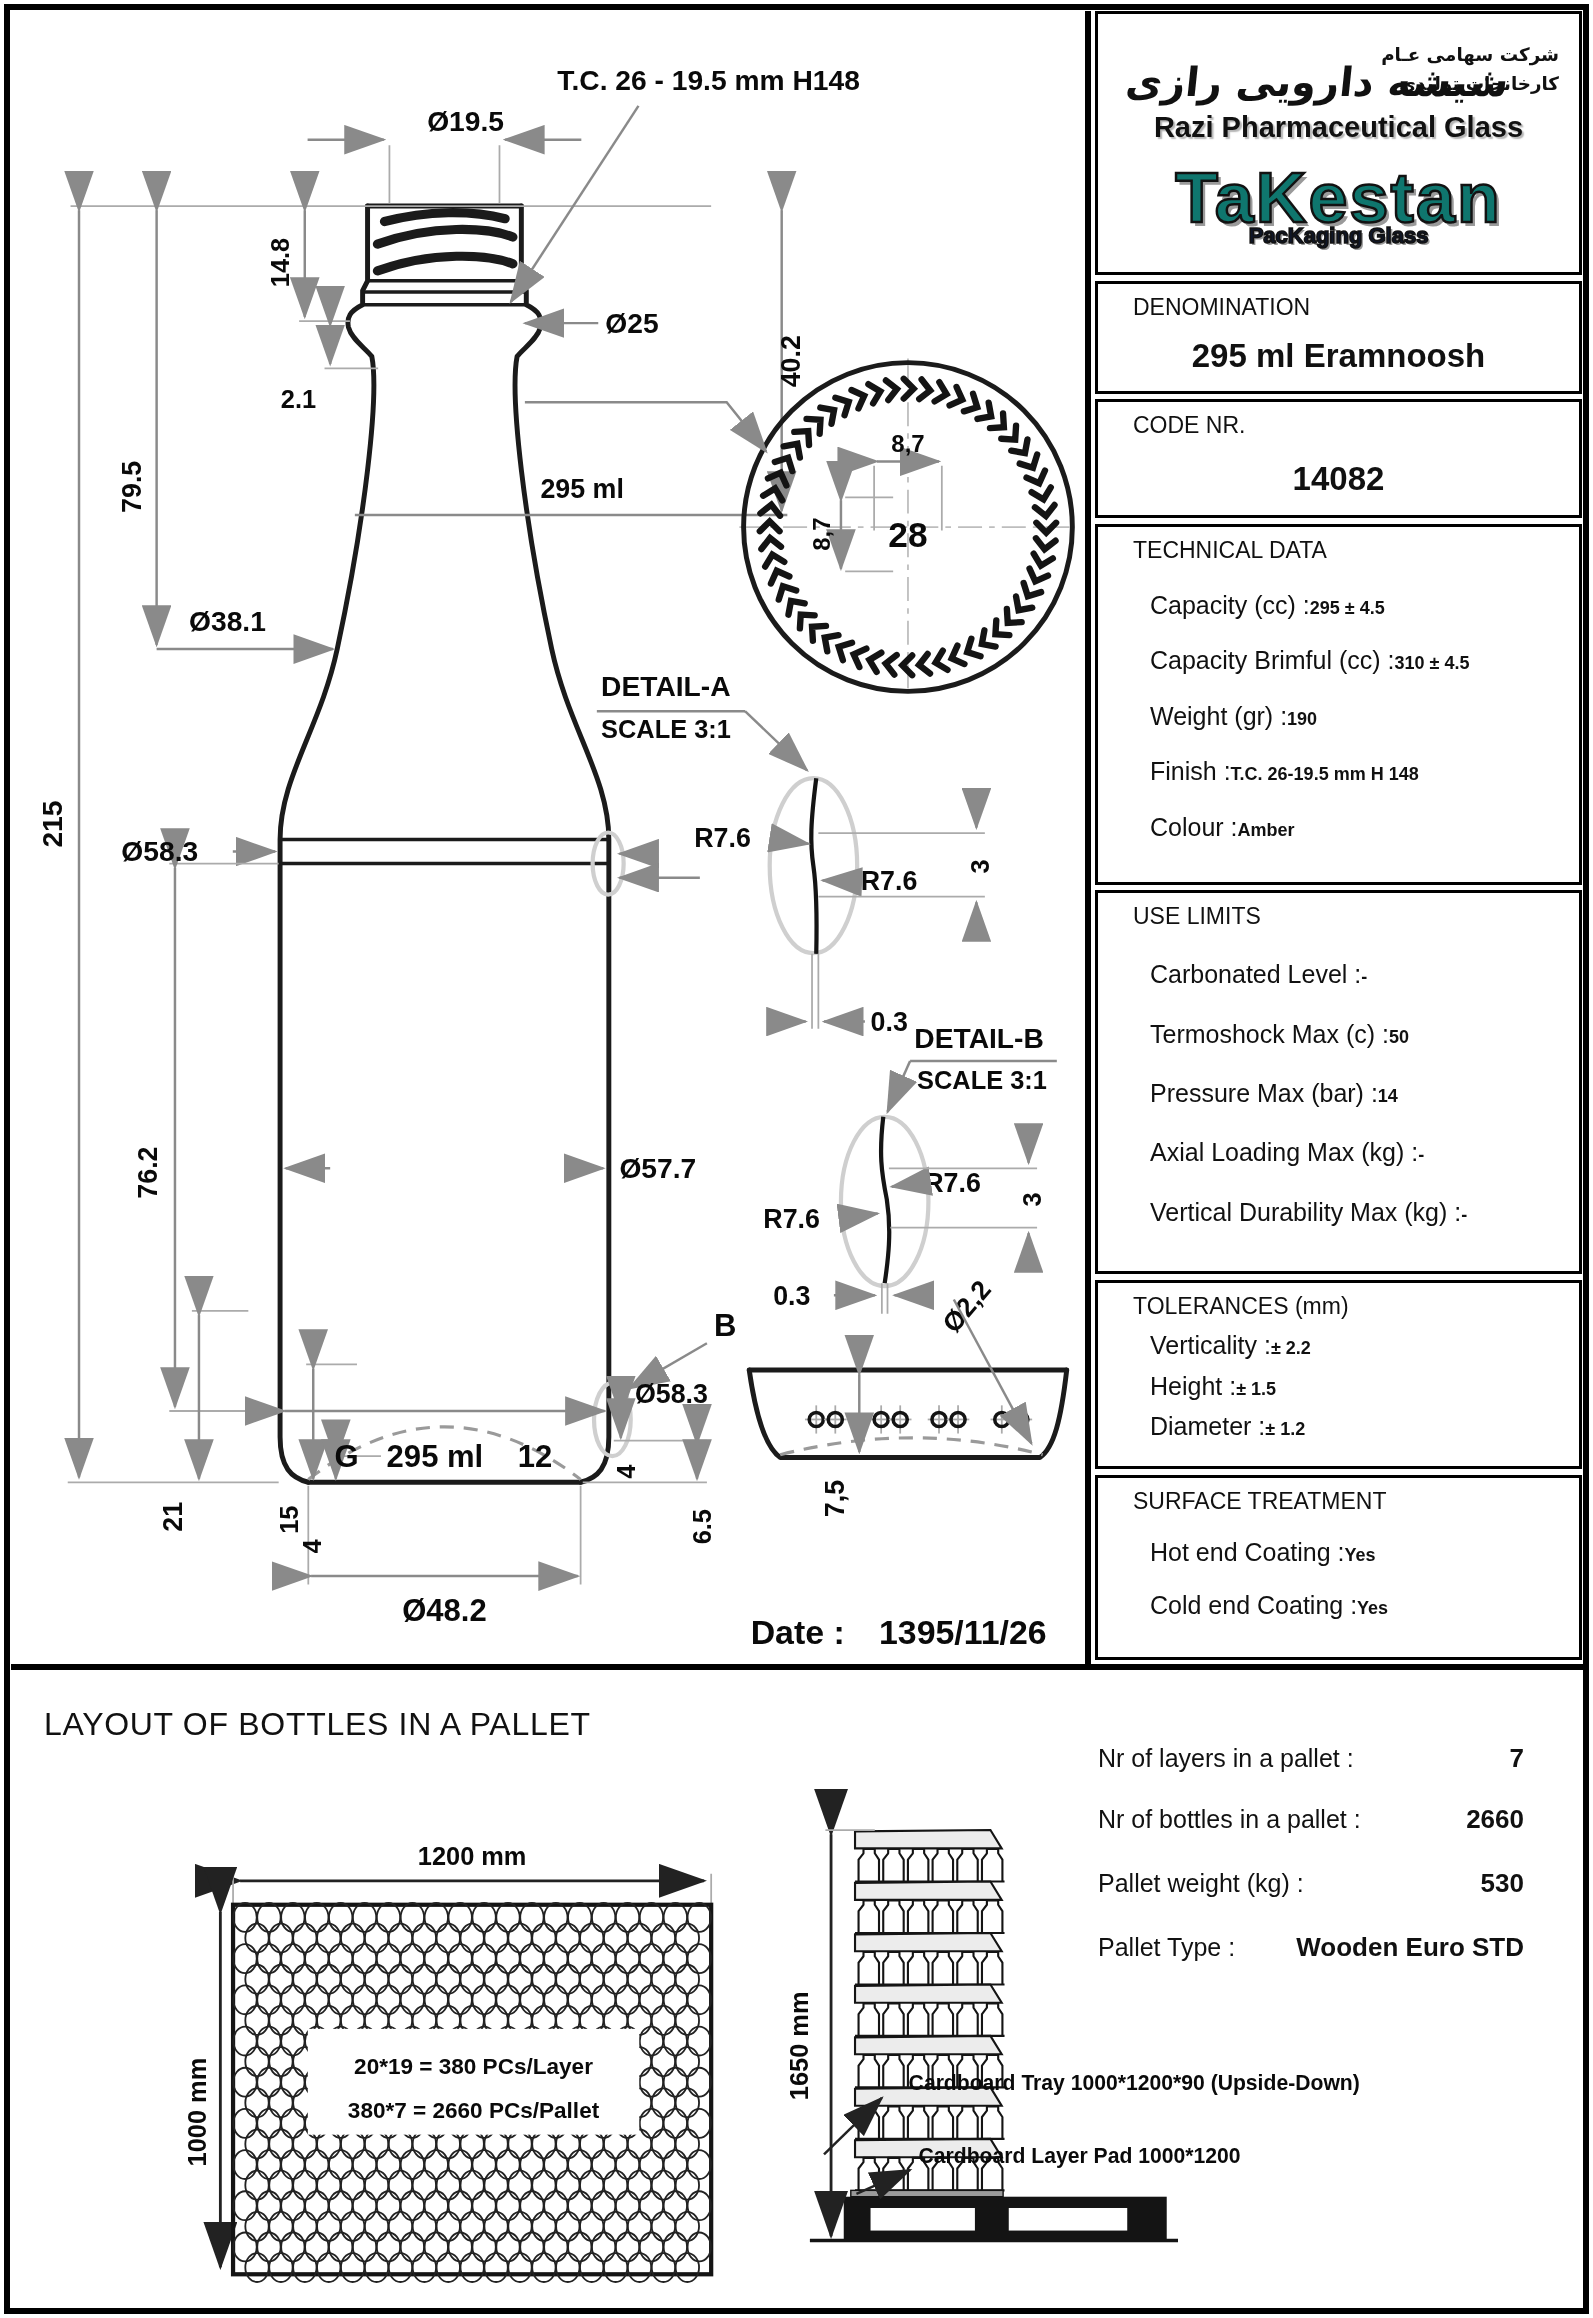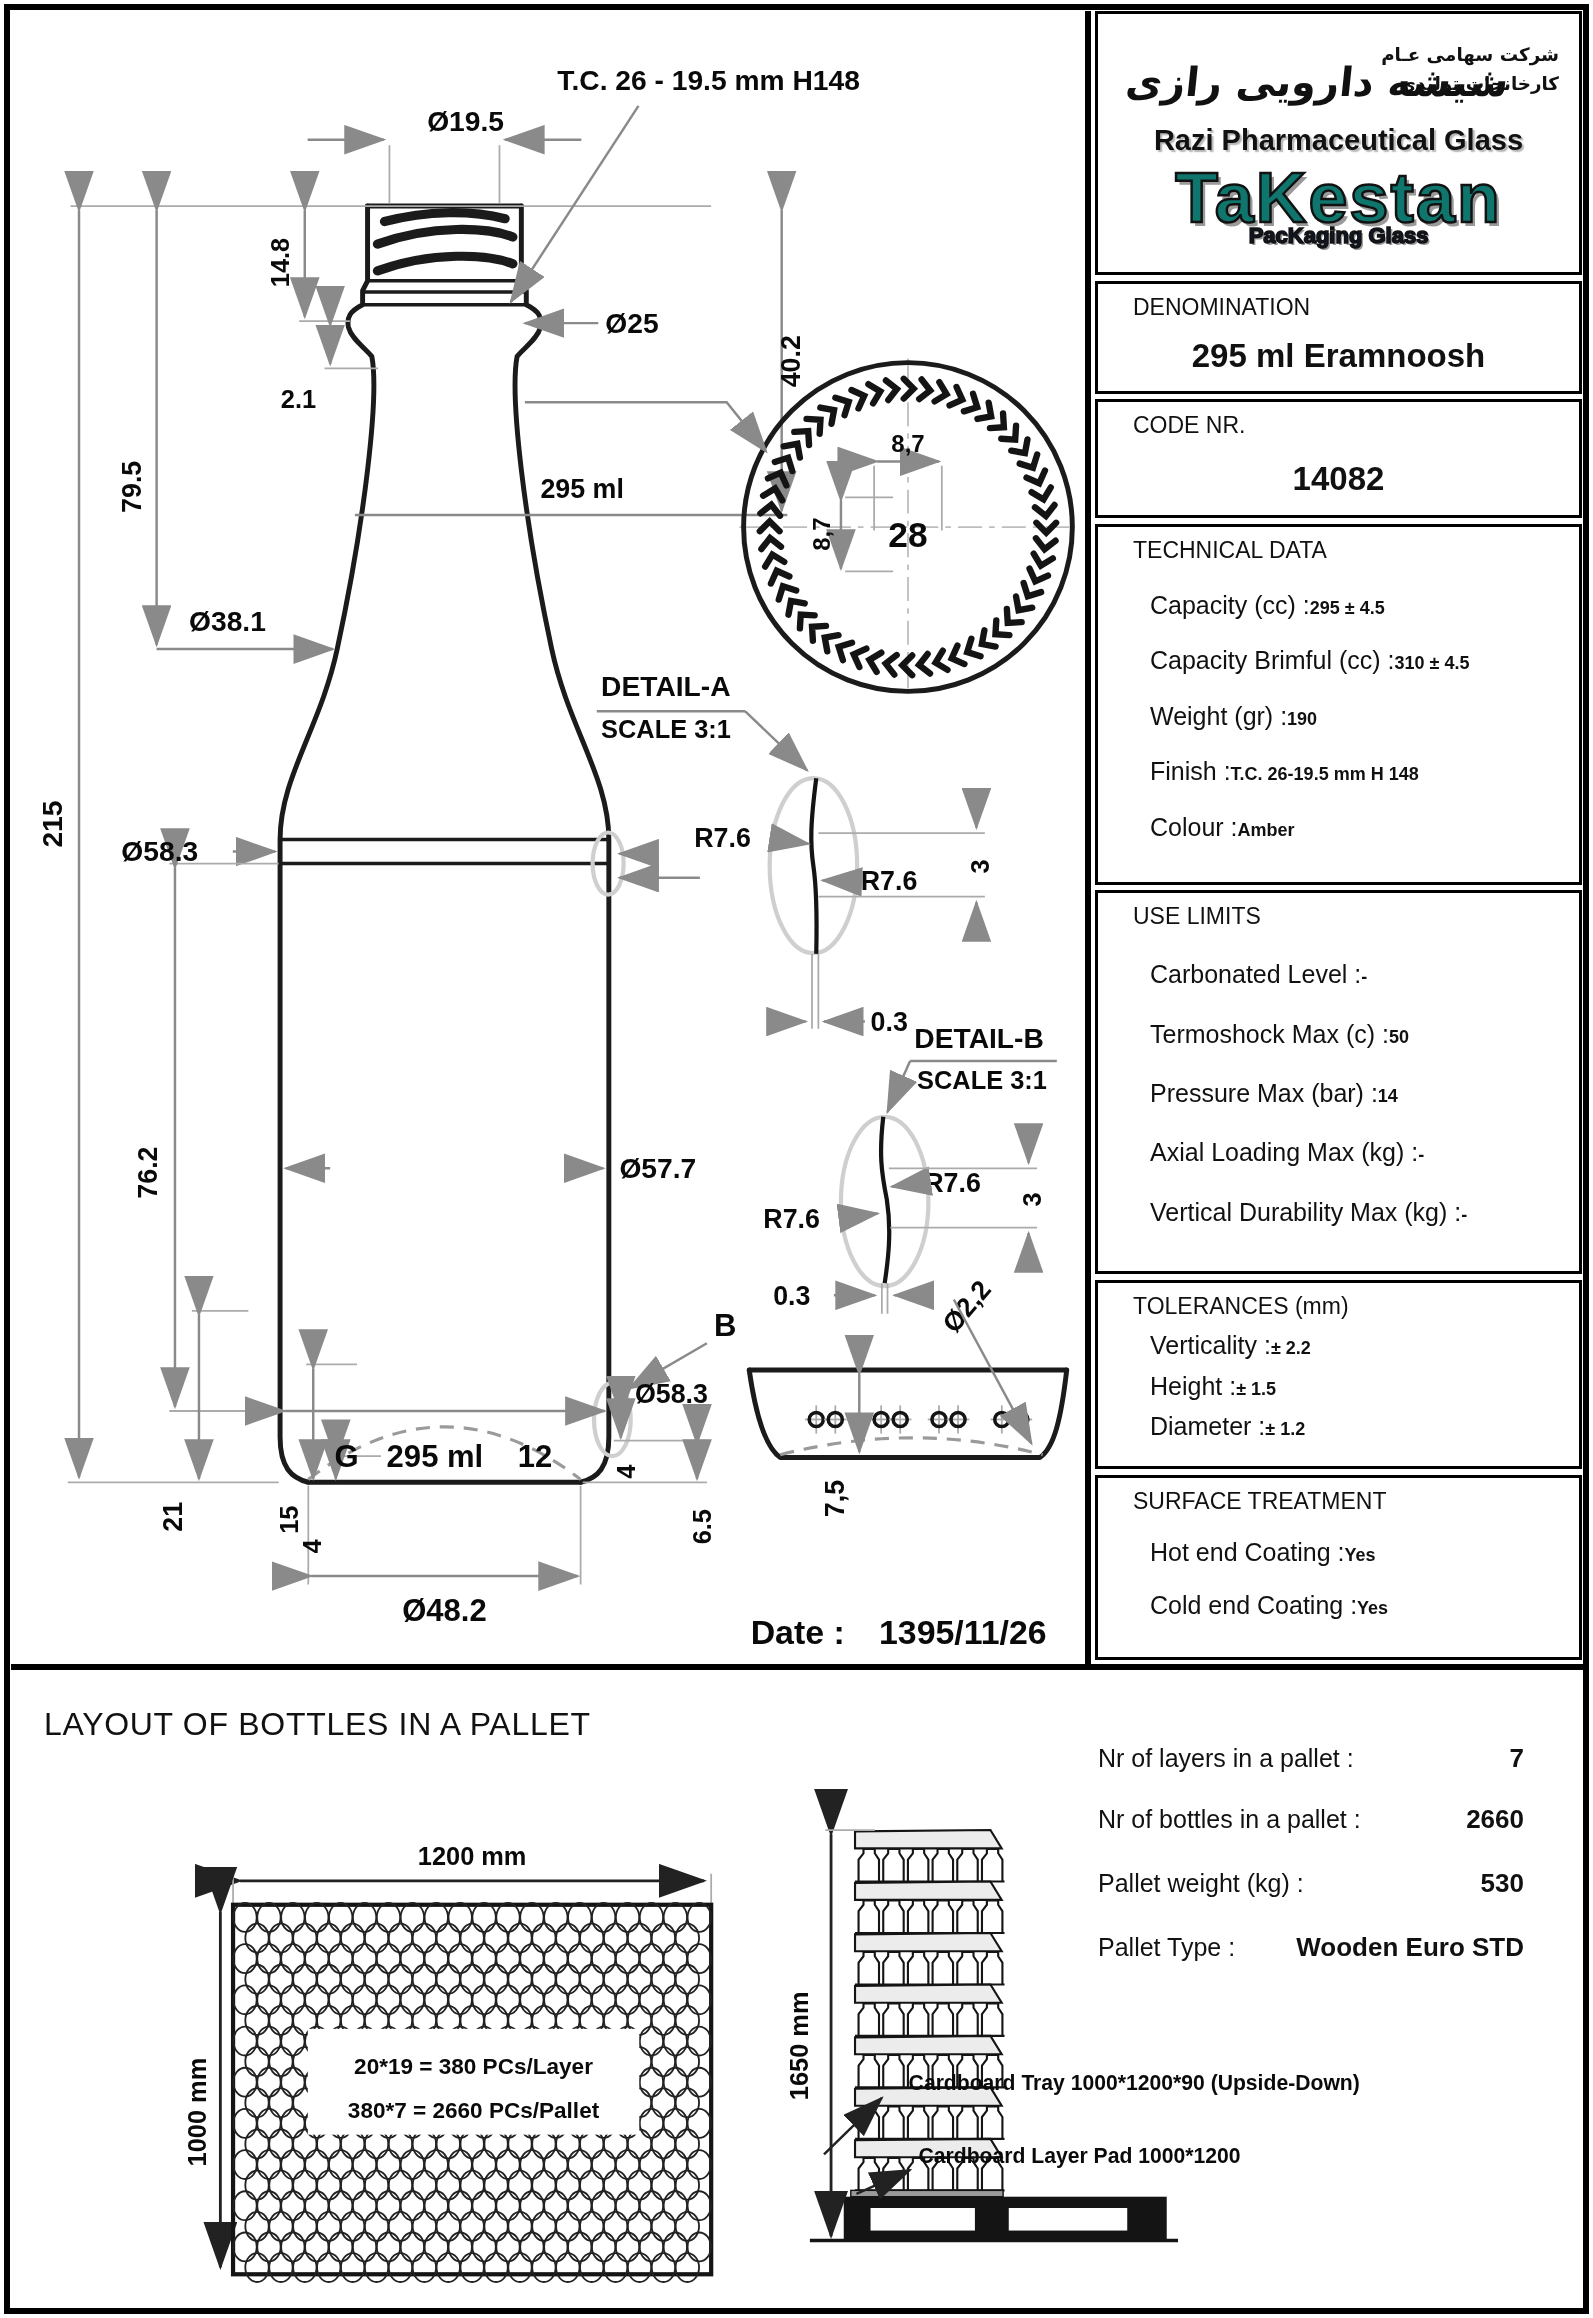--- a/index.html
+++ b/index.html
@@ -24,21 +24,21 @@
   .sec{position:absolute;left:1095px;width:487px;border:3.5px solid #000;background:#fff;box-sizing:border-box;padding:10px 35px}
   .sec-title{font-size:23px}
   .rowlist{display:flex;flex-direction:column;justify-content:space-evenly;height:calc(100% - 31px);padding-left:17px}
   .srow{display:flex;justify-content:flex-start;align-items:baseline}
   .srow .lbl{font-size:25px}
   .srow .val{font-size:18px;font-weight:bold;text-align:right}
   .bigval{font-weight:bold;font-size:33px;text-align:center}
   
   .fa-small{position:absolute;right:20px;top:25.4px;text-align:right;font-size:18.3px;font-weight:bold;font-family:"DejaVu Sans",sans-serif;line-height:1.6;direction:rtl}
   .fa-logo{position:absolute;left:28px;top:45px;font-size:40px;font-weight:bold;font-family:"DejaVu Sans",sans-serif;white-space:nowrap;transform:skewX(-6deg);direction:rtl}
-  .company{position:absolute;left:0;right:0;top:110px;text-align:center;font-size:29px;font-weight:bold;text-shadow:2.1px 2.1px 1.4px #b5b5b5}
+  .company{position:absolute;left:0;right:0;top:97px;text-align:center;font-size:29px;font-weight:bold;text-shadow:2.1px 2.1px 1.4px #b5b5b5}
   .brand{position:absolute;left:0;right:0;top:144px;text-align:center;font-size:70px;font-weight:bold;color:#0f766e;-webkit-text-stroke:2.5px #121212;text-shadow:3.5px 3.5px 0 #9a9a9a;letter-spacing:2.1px}
   .brand-sub{position:absolute;left:0;right:0;top:209px;text-align:center;font-size:22px;font-weight:bold;color:#0f172a;-webkit-text-stroke:1.6px #121212;text-shadow:2.1px 2.1px 0 #9a9a9a}
   
   .bottom-title{position:absolute;left:44px;top:1706px;font-size:32px;letter-spacing:0.7px}
   .prow{position:absolute;left:1098px;width:426px;display:flex;justify-content:space-between;align-items:baseline}
   .prow .lbl{font-size:25px}
   .prow .val{font-size:26px;font-weight:bold}
 </style>
 </head>
 <body>

